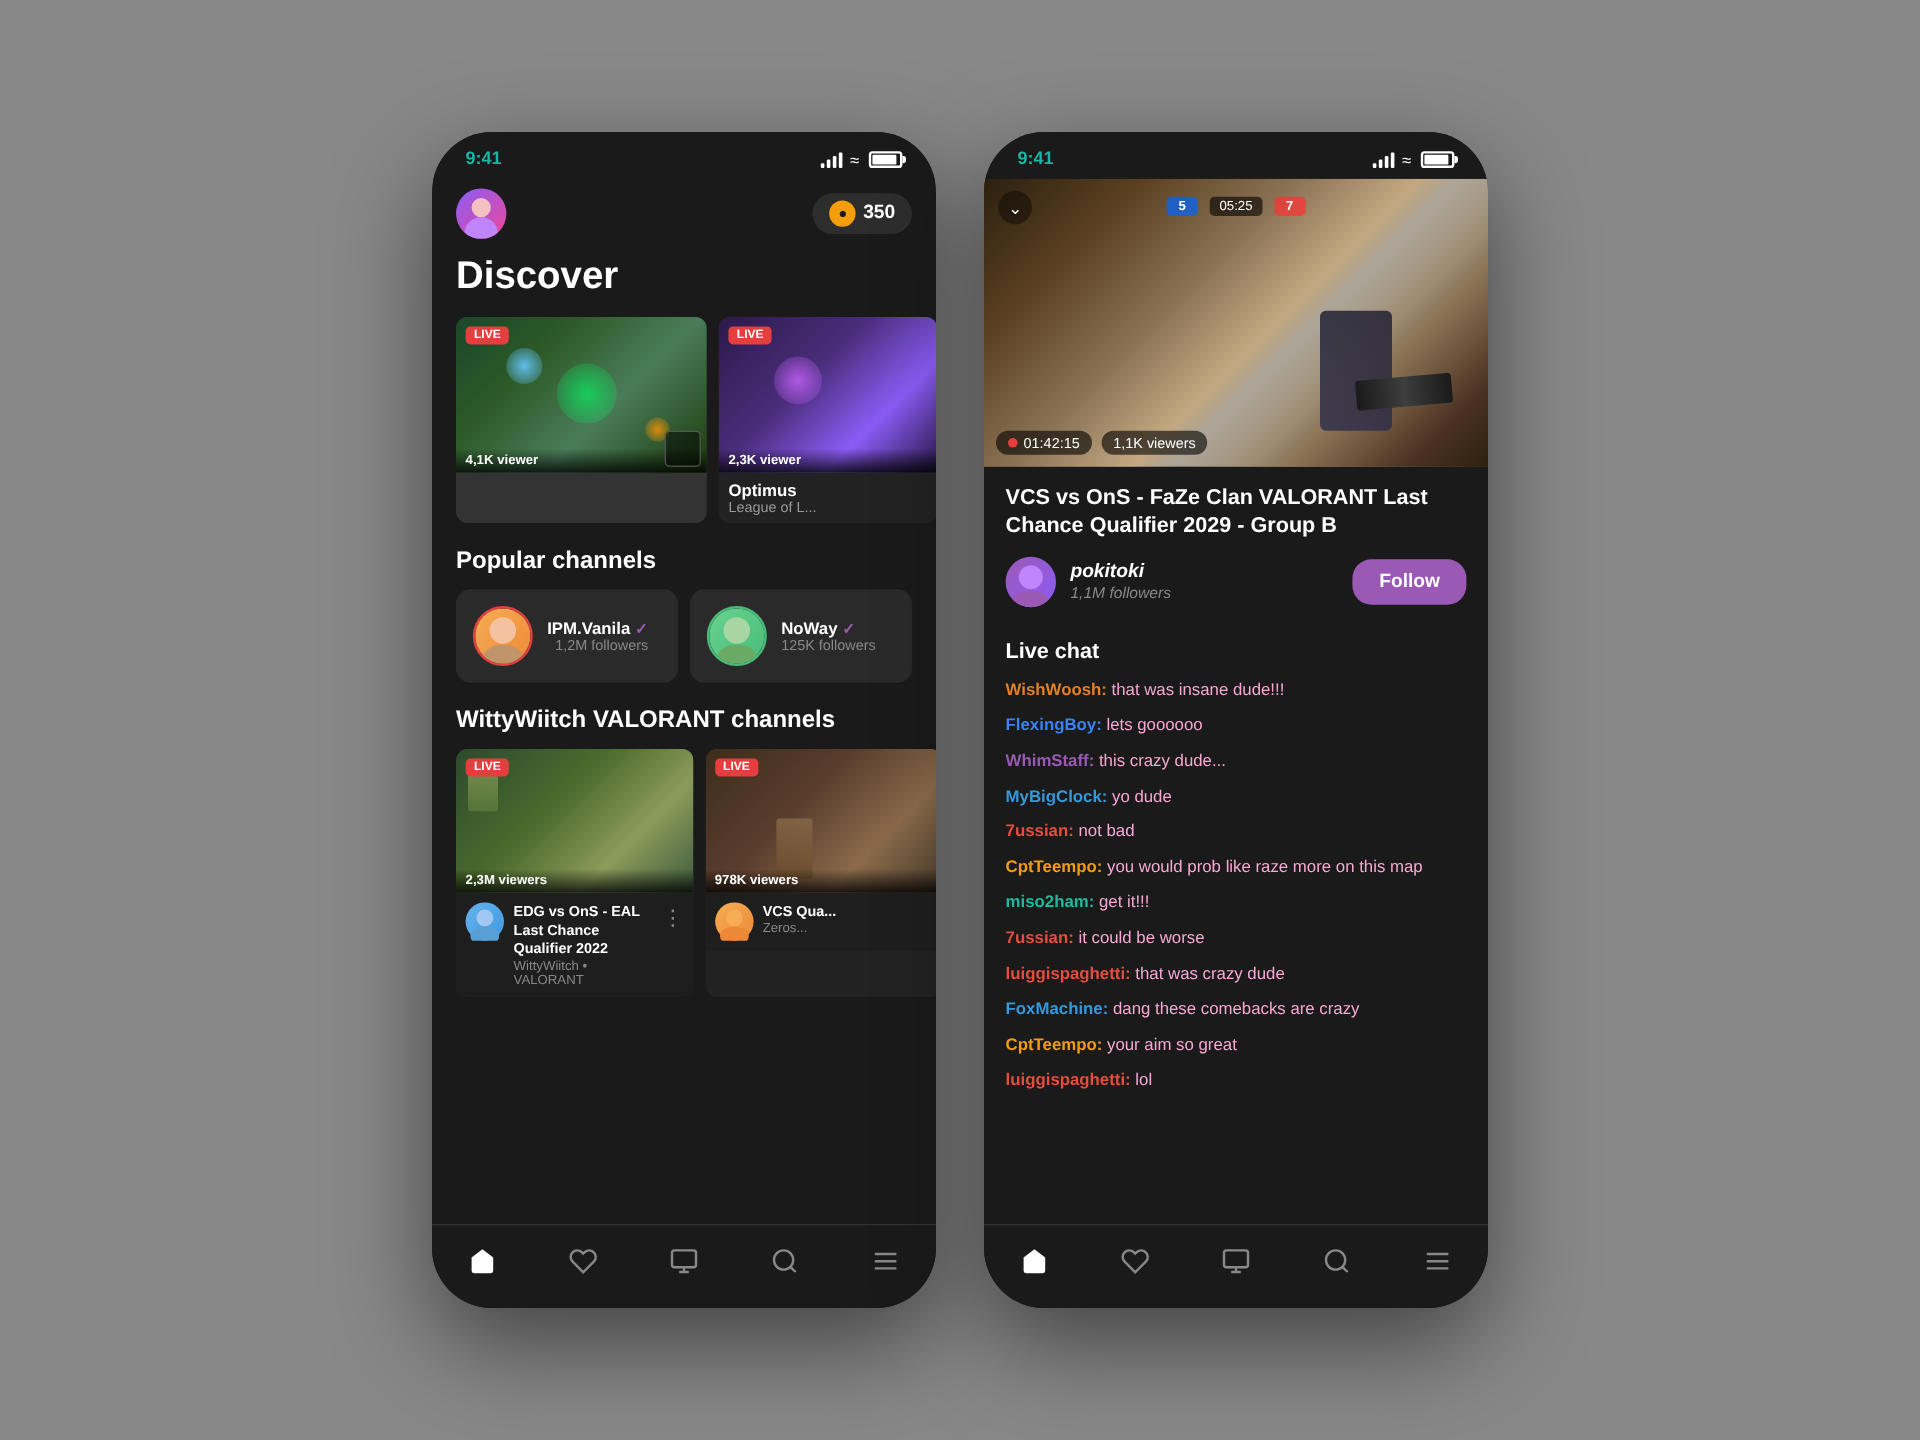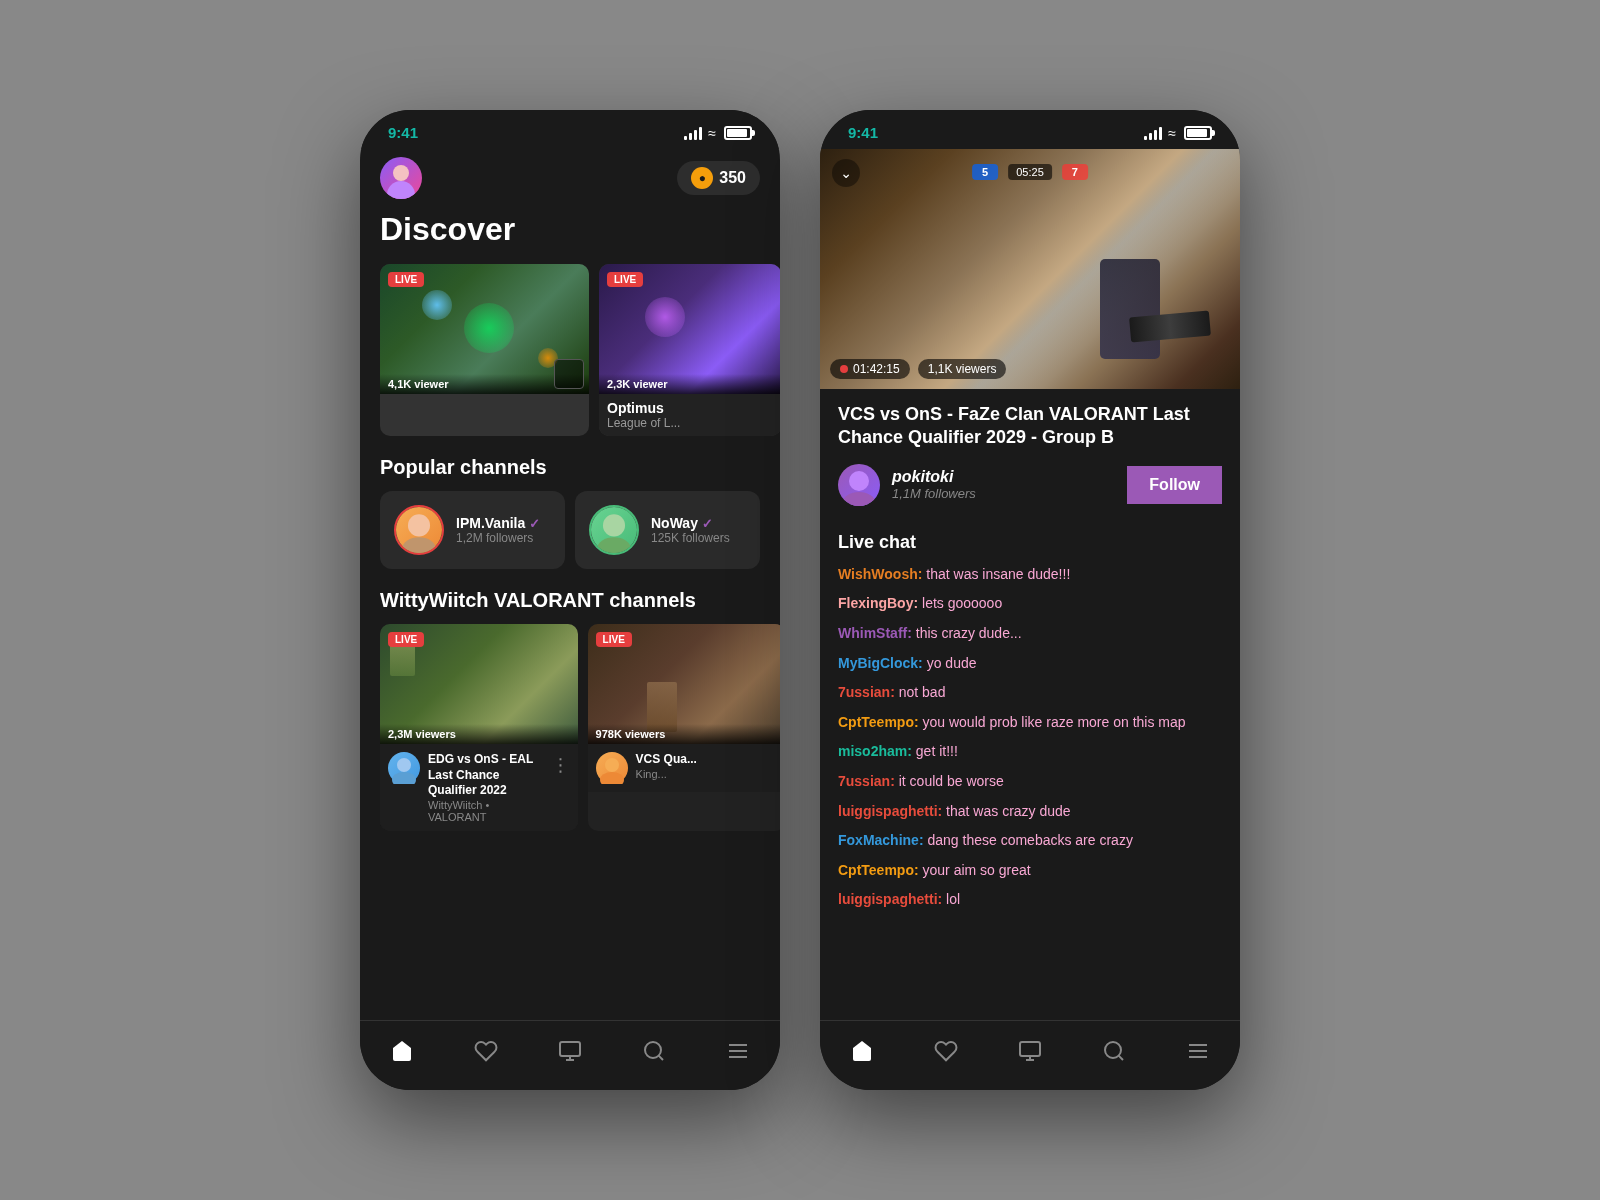--- a/index.html
+++ b/index.html
@@ -221,20 +221,21 @@
       font-weight: 700;
       color: #fff;
       padding: 20px 20px 12px;
     }
 
     
     .channels-row {
       display: flex;
       gap: 10px;
       padding: 0 20px;
+      text-align: right;
     }
     .channel-card {
       flex: 1;
       background: #2a2a2a;
       border-radius: 12px;
       padding: 14px;
       display: flex;
       align-items: center;
       gap: 12px;
     }
@@ -489,21 +490,21 @@
       font-weight: 600;
     }
     .streamer-followers {
       color: #888;
       font-size: 13px;
     }
     .follow-button {
       background: #9B59B6;
       color: #fff;
       border: none;
-      border-radius: 0;
+      border-radius: 16px;
       padding: 10px 22px;
       font-size: 16px;
       font-weight: 600;
       cursor: pointer;
     }
 
     
     .live-chat-section {
       padding: 12px 18px;
       background: #1a1a1a;
@@ -695,21 +696,21 @@
           <div class="val-row">
             <div class="val-avatar2">
               <svg width="32" height="32" viewBox="0 0 32 32">
                 <circle cx="16" cy="13" r="7" fill="#F6AD55"></circle>
                 <ellipse cx="16" cy="28" rx="12" ry="8" fill="#ED8936"></ellipse>
               </svg>
             </div>
             <div class="val-text">
               <div class="val-title">VCS Qua...</div>
               <div class="val-streamer">
-                <span>King...</span>
+                <span>Zeros...</span>
               </div>
             </div>
           </div>
         </div>
       </div>
     </div>
   </div>
 
   <div class="bottom-nav">
     <div class="nav-item active">
@@ -809,21 +810,21 @@
         </div>
       </div>
       <button class="follow-button">Follow</button>
     </div>
   </div>
 
   <div class="live-chat-section">
     <div class="live-chat-title">Live chat</div>
     <div id="chat-messages-container">
     <div class="chat-message"><span class="chat-username" style="color: rgb(230, 126, 34);">WishWoosh: </span><span class="chat-text">that was insane dude!!!</span></div>
-        <div class="chat-message"><span class="chat-username" style="color: #fca5a5; text-align: center;">FlexingBoy: </span><span class="chat-text">lets goooooo</span></div>
+        <div class="chat-message"><span class="chat-username" style="color: #3b82f6; text-align: center;">FlexingBoy: </span><span class="chat-text">lets goooooo</span></div>
         <div class="chat-message"><span class="chat-username" style="color: rgb(155, 89, 182);">WhimStaff: </span><span class="chat-text">this crazy dude...</span></div>
         <div class="chat-message"><span class="chat-username" style="color: rgb(52, 152, 219);">MyBigClock: </span><span class="chat-text">yo dude</span></div>
         <div class="chat-message"><span class="chat-username" style="color: rgb(231, 76, 60);">7ussian: </span><span class="chat-text">not bad</span></div>
         <div class="chat-message"><span class="chat-username" style="color: rgb(243, 156, 18);">CptTeempo: </span><span class="chat-text">you would prob like raze more on this map</span></div>
         <div class="chat-message"><span class="chat-username" style="color: rgb(26, 188, 156);">miso2ham: </span><span class="chat-text">get it!!!</span></div>
         <div class="chat-message"><span class="chat-username" style="color: rgb(231, 76, 60);">7ussian: </span><span class="chat-text">it could be worse</span></div>
         <div class="chat-message"><span class="chat-username" style="color: rgb(231, 76, 60);">luiggispaghetti: </span><span class="chat-text">that was crazy dude</span></div>
         <div class="chat-message"><span class="chat-username" style="color: rgb(52, 152, 219);">FoxMachine: </span><span class="chat-text">dang these comebacks are crazy</span></div>
         <div class="chat-message"><span class="chat-username" style="color: rgb(243, 156, 18);">CptTeempo: </span><span class="chat-text">your aim so great</span></div>
         <div class="chat-message"><span class="chat-username" style="color: rgb(231, 76, 60);">luiggispaghetti: </span><span class="chat-text">lol</span></div>

